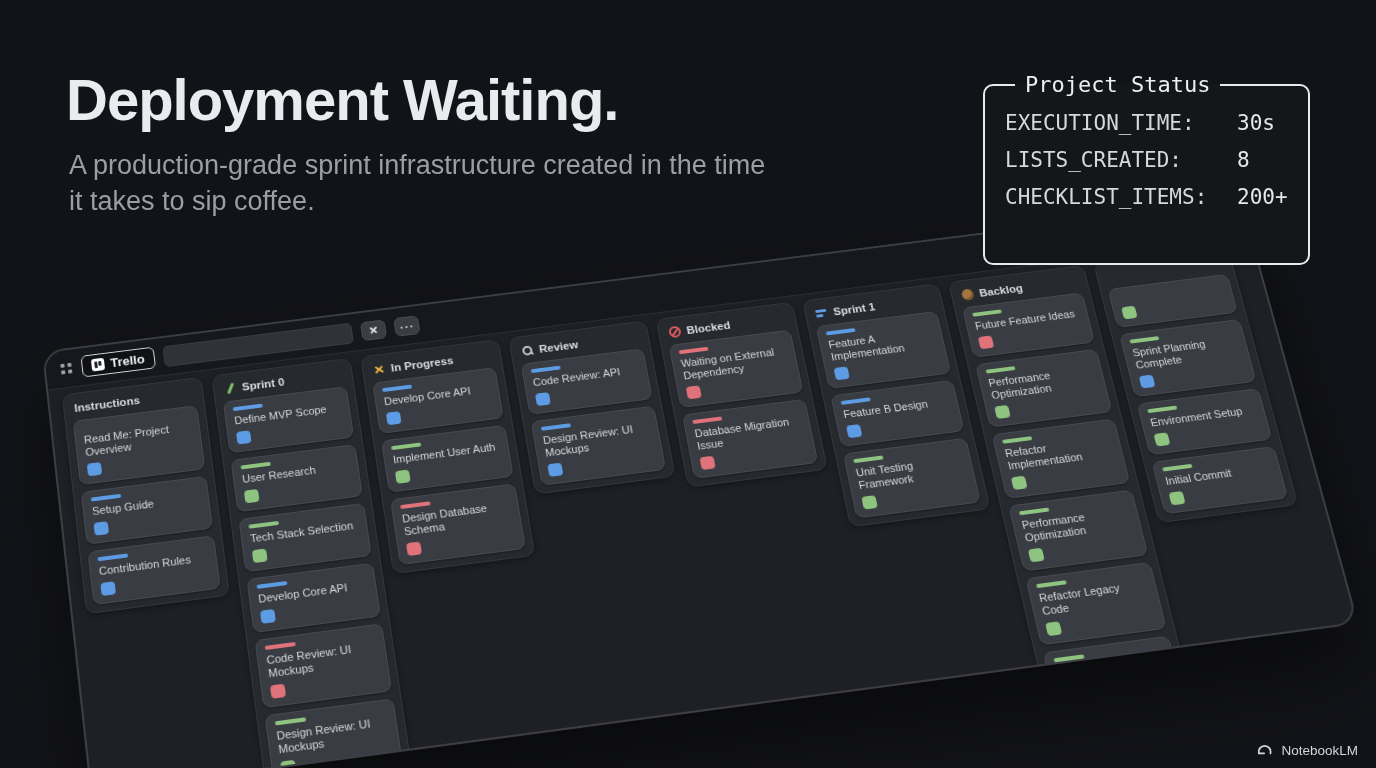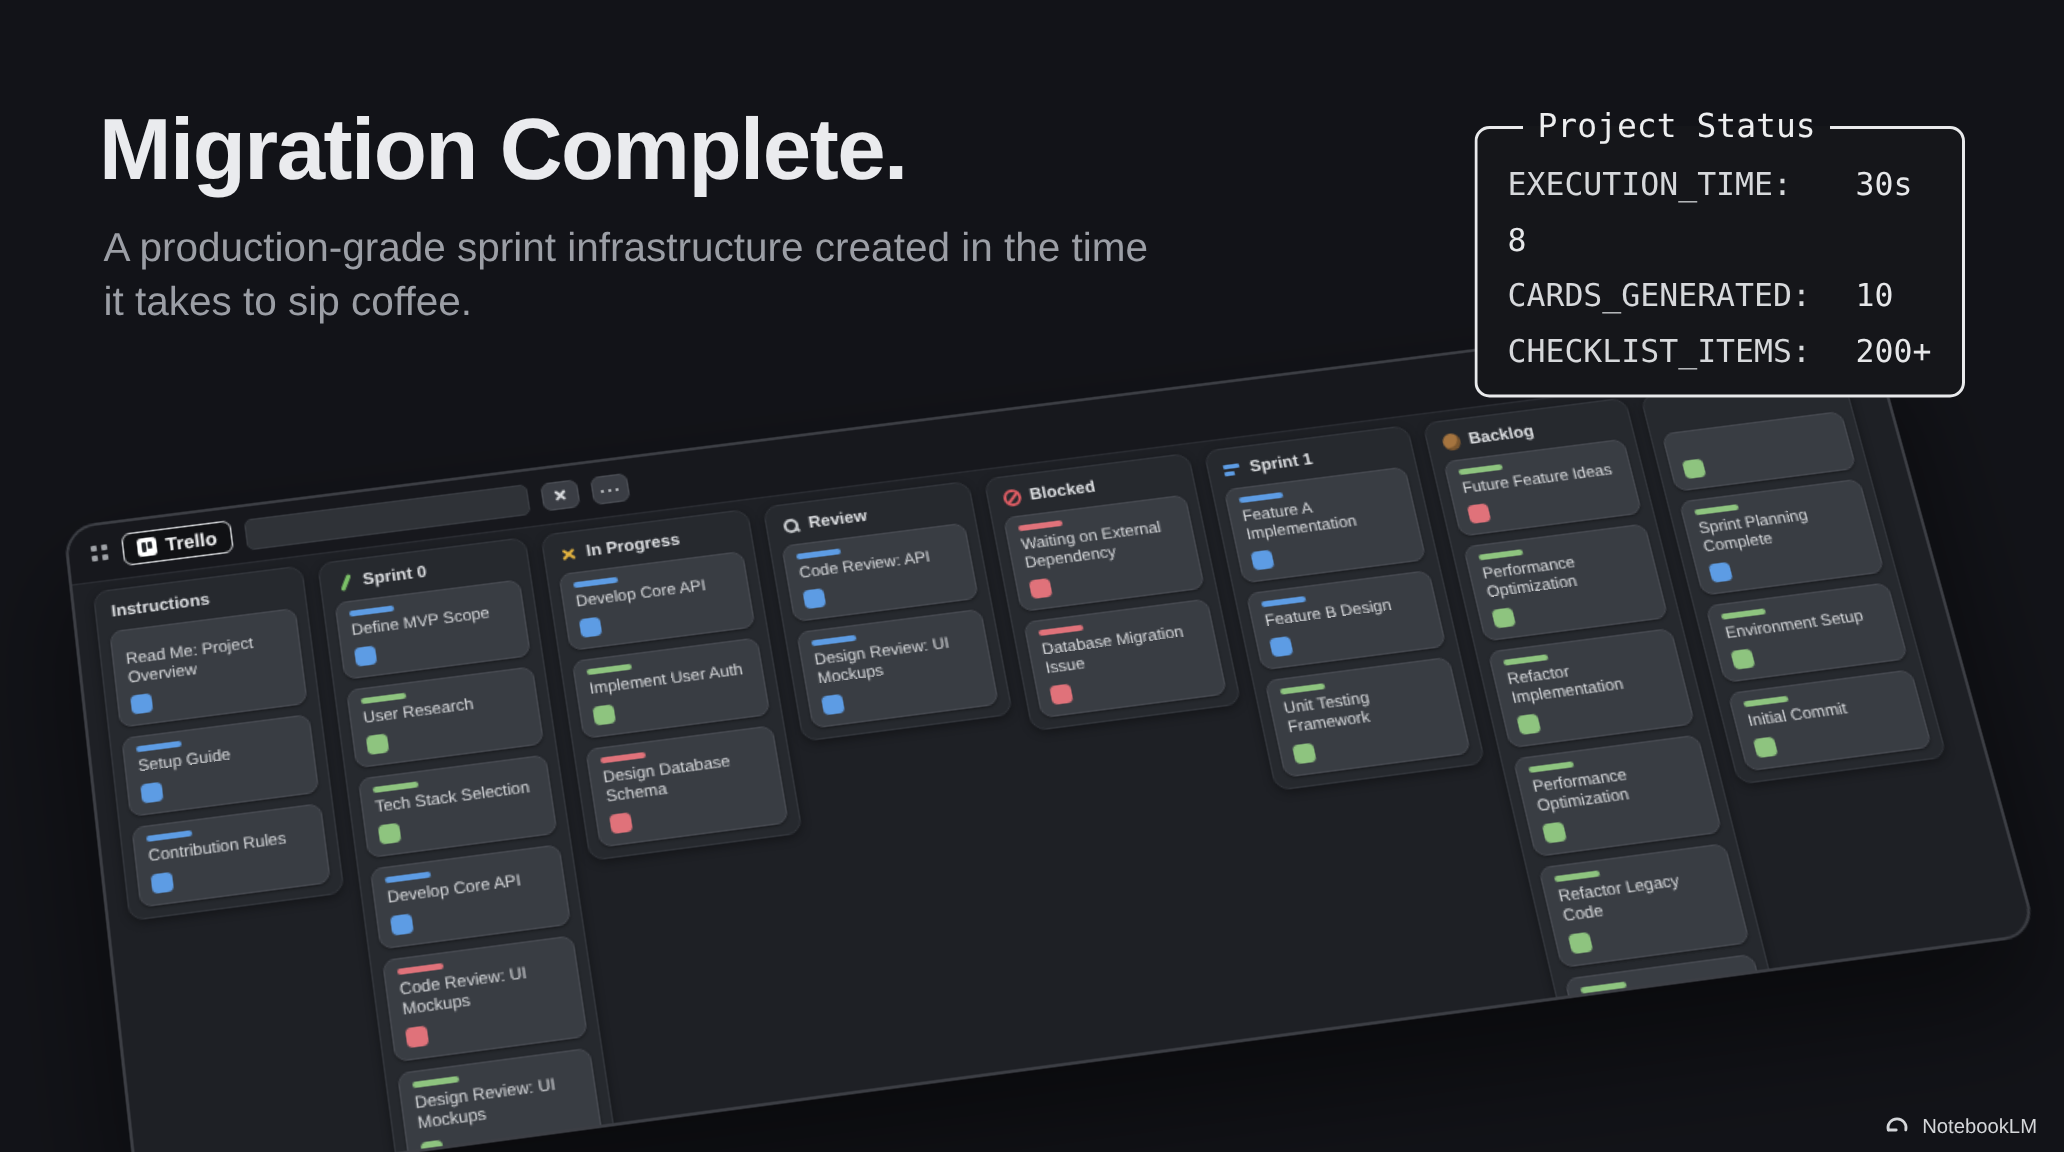--- a/index.html
+++ b/index.html
@@ -113,36 +113,33 @@
   .footer{
     position:absolute;right:18px;bottom:9px;display:flex;align-items:center;gap:8px;
     color:#d4d6d9;font-size:13.5px;z-index:7;
   }
 </style>
 </head>
 <body>
 
 <main>
 
-  <h1 class="hero-title">Migration Complete.</h1>
+  <h1 class="hero-title">Deployment Waiting.</h1>
   <p class="hero-subtitle">A production-grade sprint infrastructure created in the time it takes to sip coffee.</p>
 
   <fieldset class="status">
     <legend>Project Status</legend>
     <div>
         <div class="status-row">
     <span class="status-label">EXECUTION_TIME:</span>
     <span class="status-value">30s</span>
   </div>
         <div class="status-row">
+    <span class="status-label">LISTS_CREATED:</span>
     <span class="status-value">8</span>
-  </div>
-        <div class="status-row">
-    <span class="status-label">CARDS_GENERATED:</span>
-    <span class="status-value">10</span>
   </div>
         <div class="status-row">
     <span class="status-label">CHECKLIST_ITEMS:</span>
     <span class="status-value">200+</span>
   </div>
       </div>
   </fieldset>
 
   <div class="board-scene">
     <div class="board">

